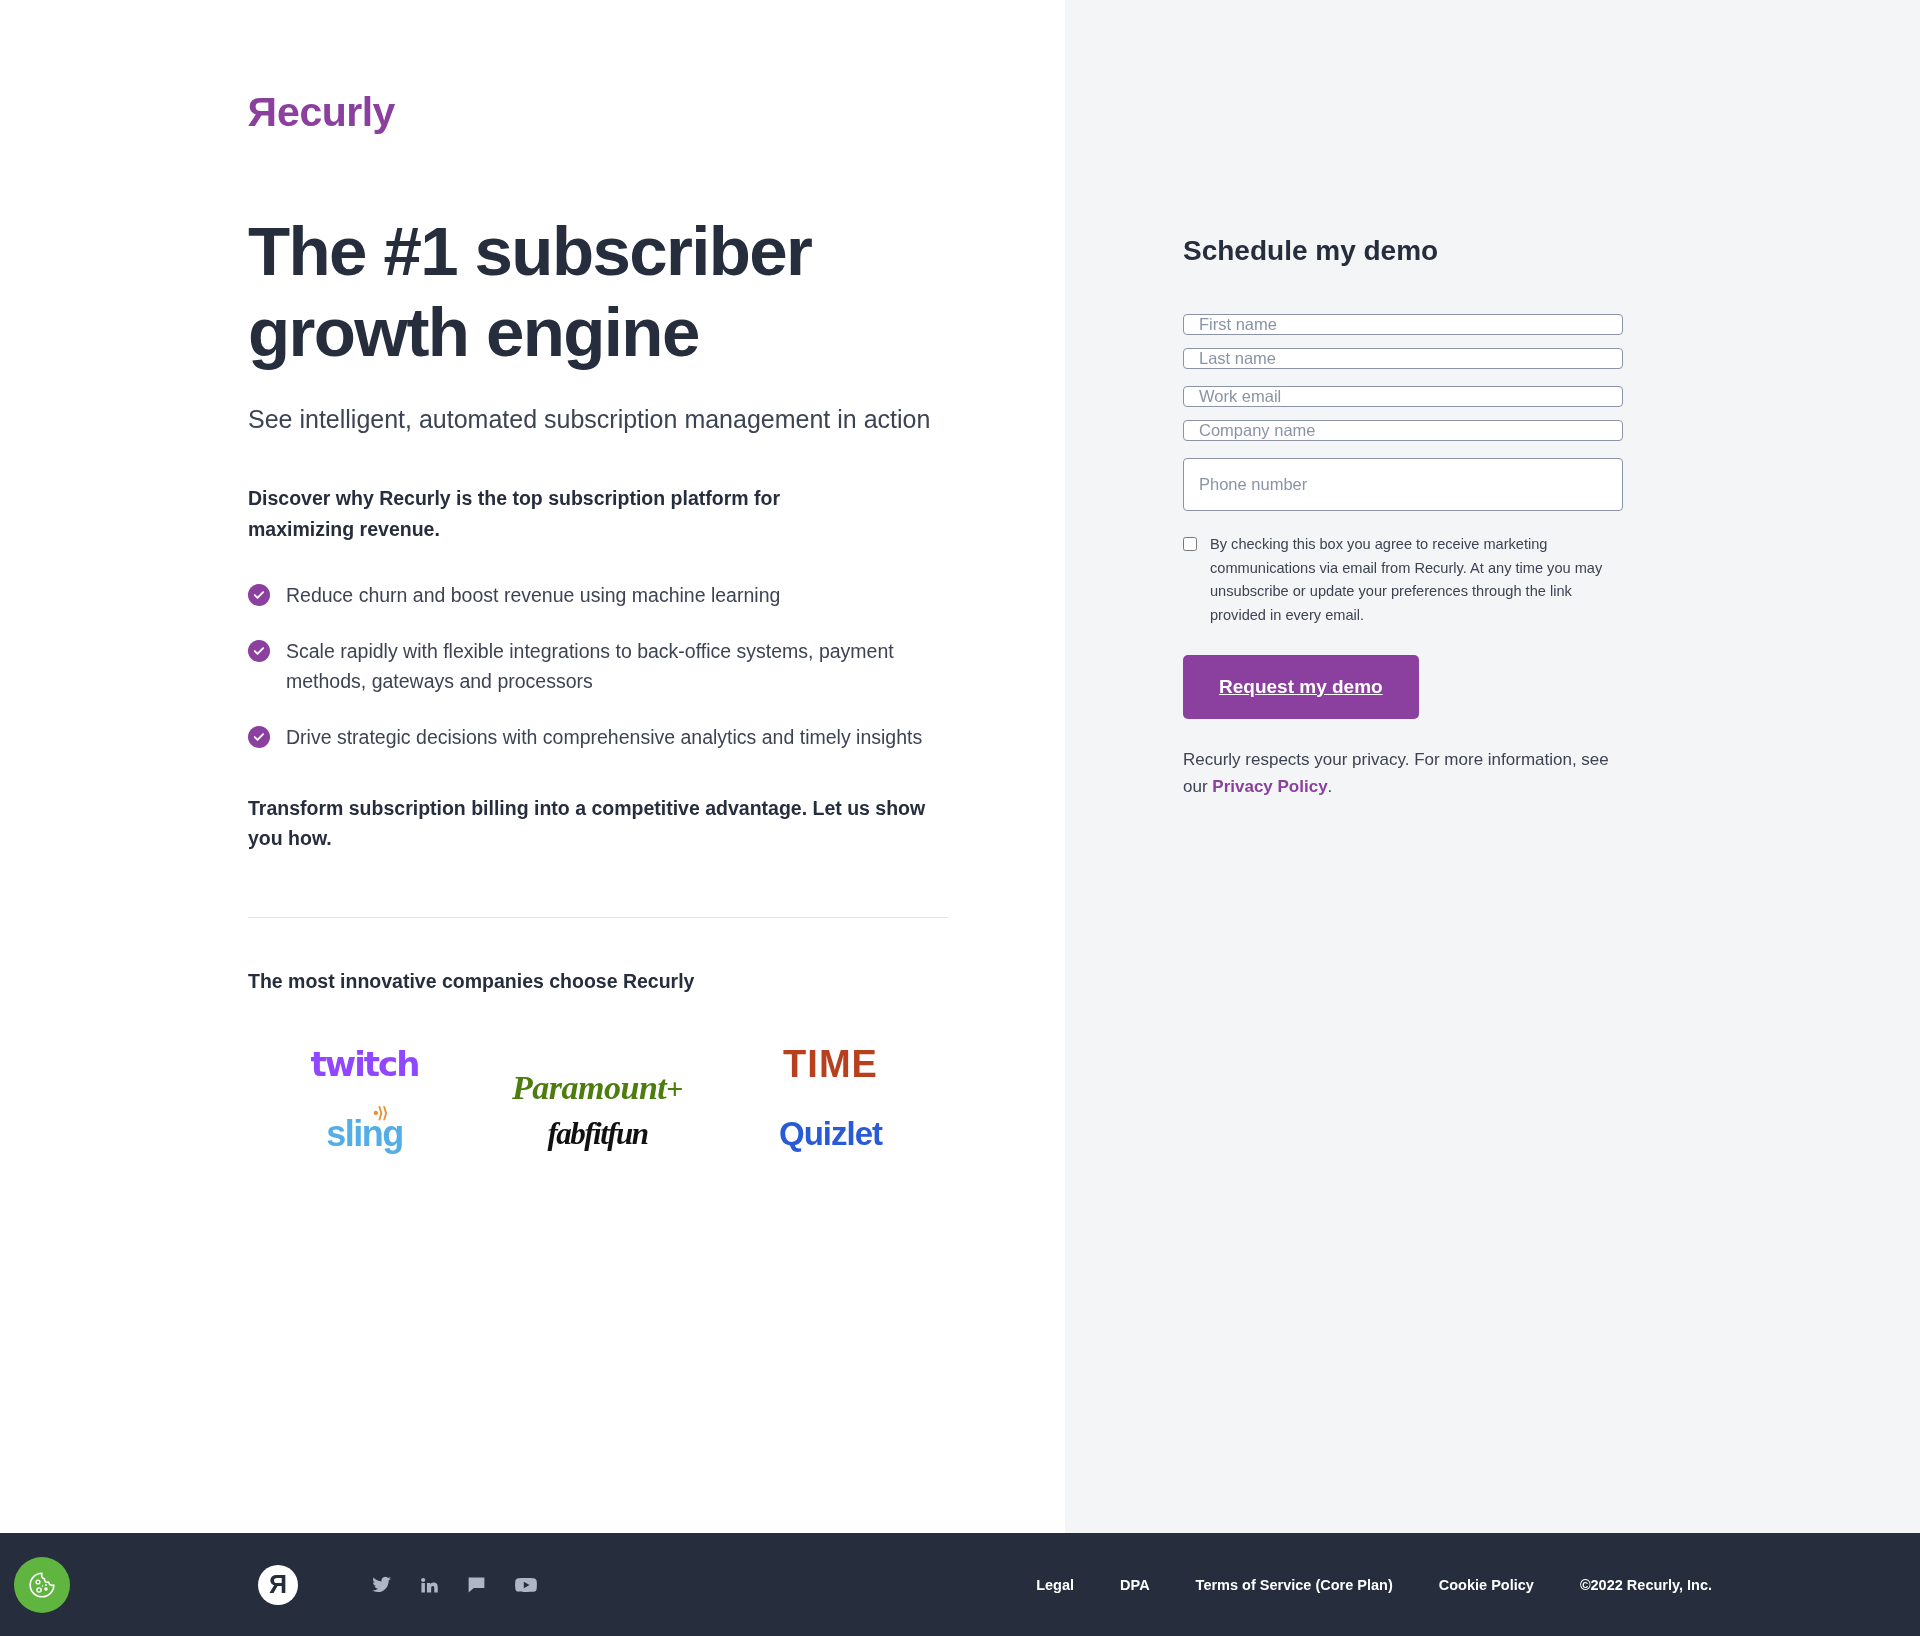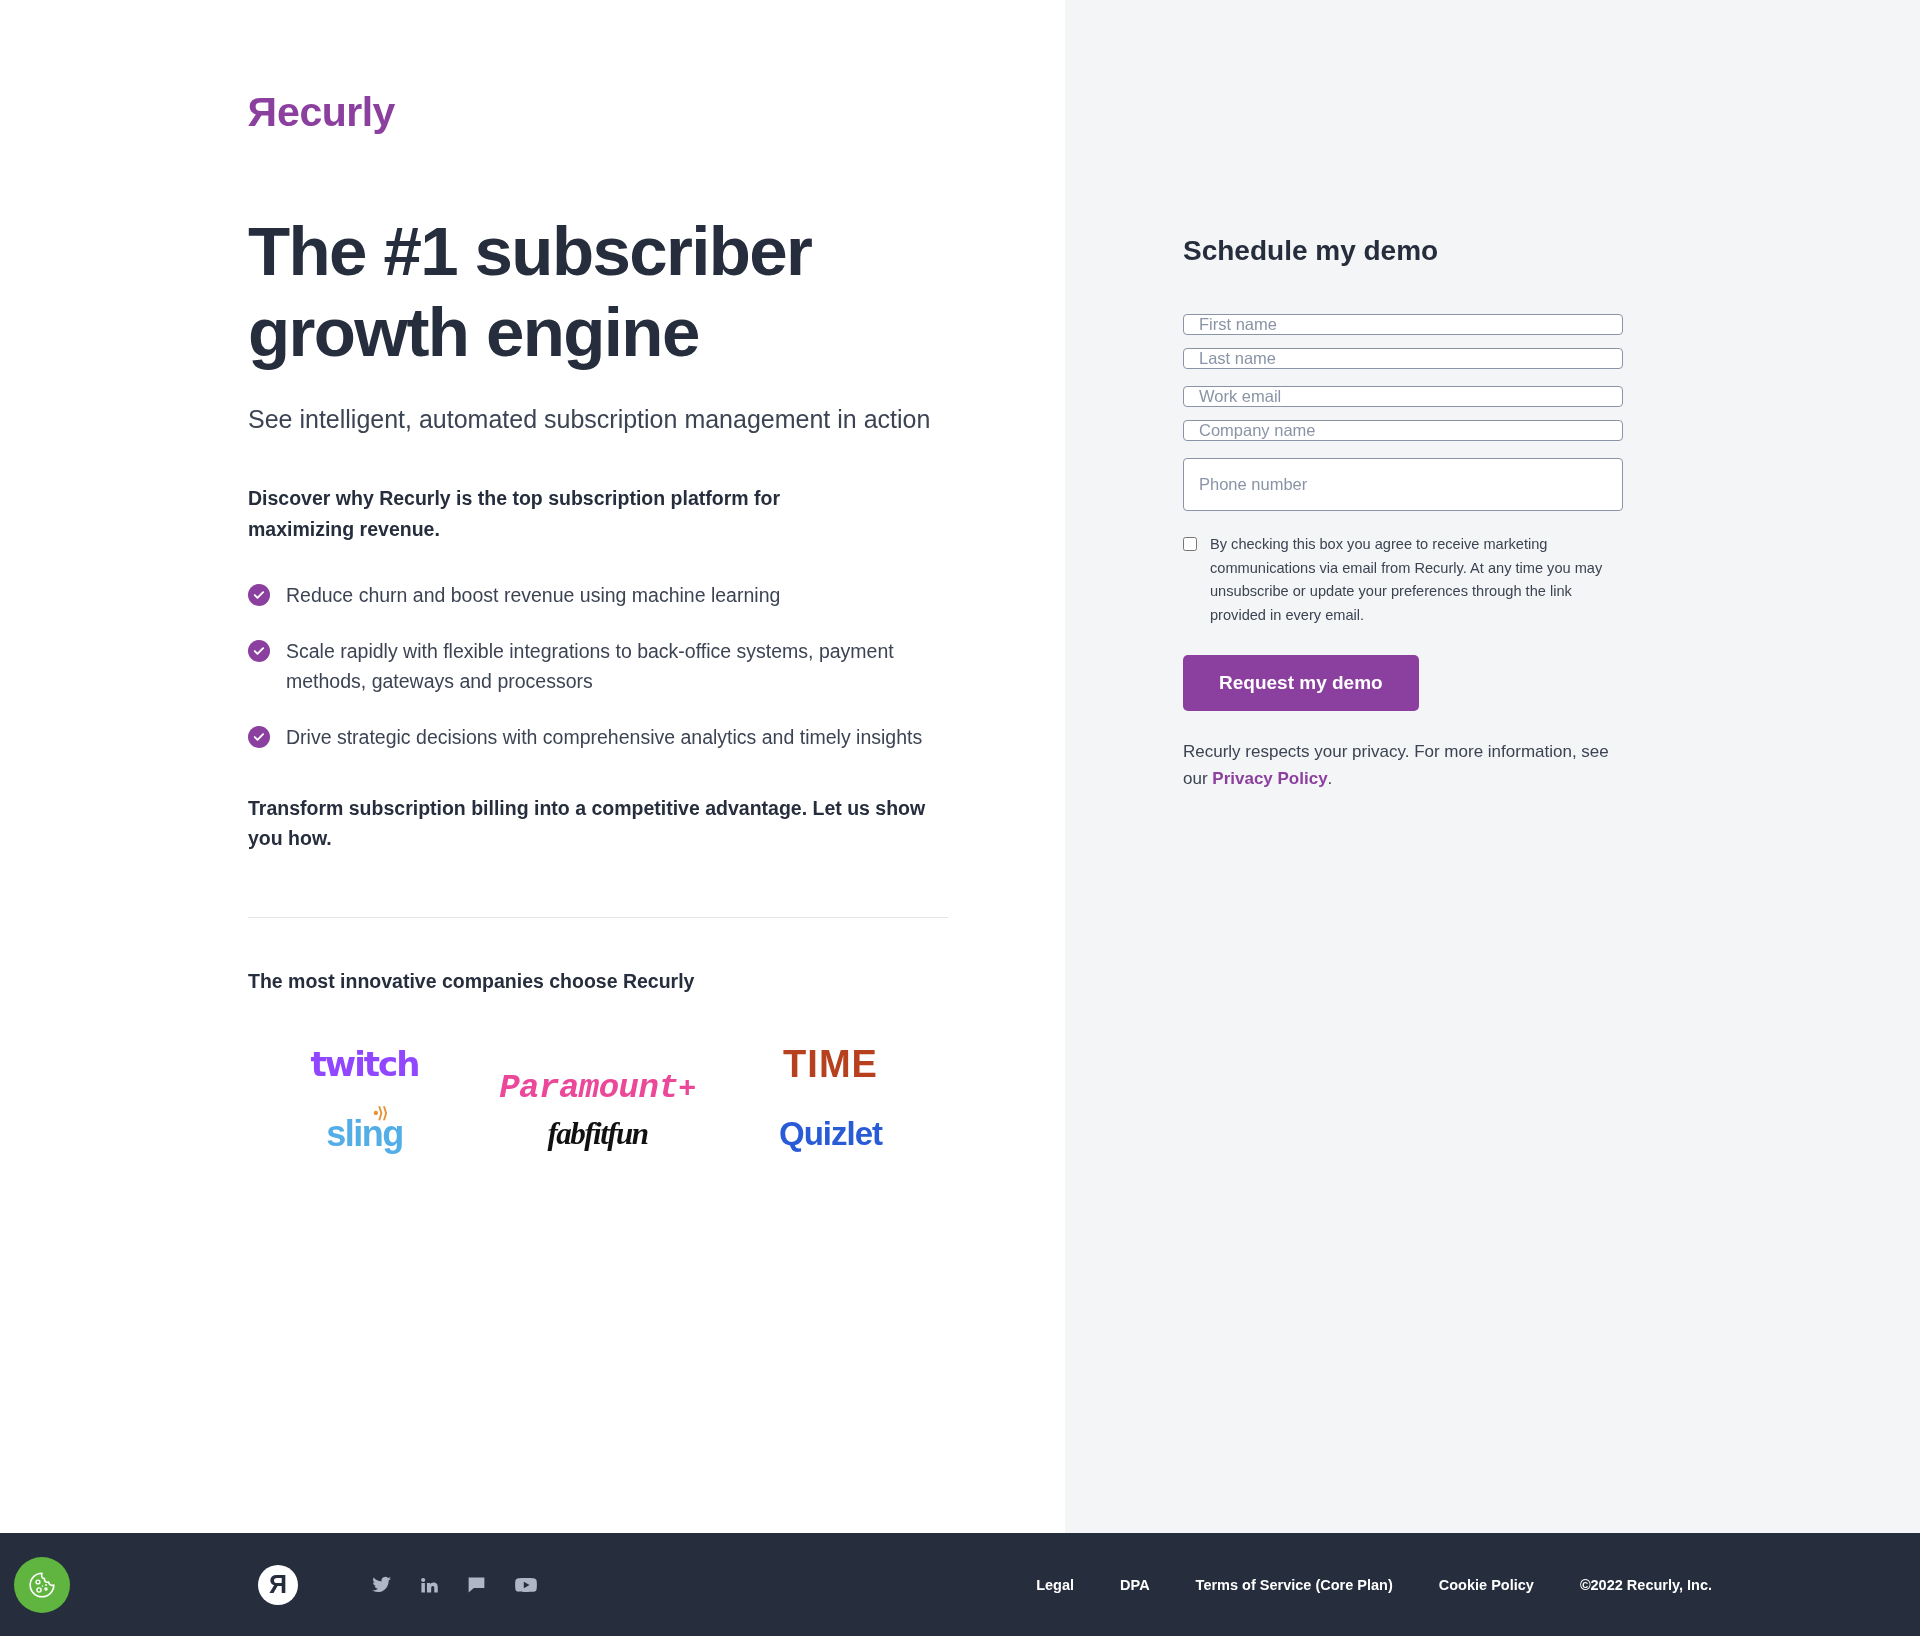--- a/index.html
+++ b/index.html
@@ -64,22 +64,22 @@
     width: 700px;
   }
   .logo-cell { height: 70px; display: flex; align-items: center; justify-content: center; }
 
   
   .lg-twitch {
     font-size: 34px; font-weight: 900; color: #9146FF; letter-spacing: -2px;
     font-family: "DejaVu Sans", sans-serif; position: relative;
   }
   .lg-paramount {
-    font-family: Liberation Mono, monospace; font-style: italic;
-    font-size: 34px; font-weight: 700; color: #ec4899; letter-spacing: -0.5px; margin-top: 48px;
+    font-family: Liberation Serif, serif; font-style: italic;
+    font-size: 34px; font-weight: 700; color: #4d7c0f; letter-spacing: -0.5px; margin-top: 48px;
   }
   .lg-paramount .plus { font-style: normal; font-weight: 700; font-size: 30px; }
   .lg-time {
     font-family: Liberation Sans, sans-serif; font-size: 38px;
     font-weight: 700; color: #B7411F; letter-spacing: 1px;
   }
   .lg-sling {
     font-size: 36px; font-weight: 700; color: #53AEE8;
     letter-spacing: -1.5px; position: relative;
   }
@@ -116,23 +116,24 @@
 
   .consent { display: flex; gap: 13px; width: 440px; margin-bottom: 27px; }
   .consent input[type=checkbox] {
     flex: 0 0 auto; width: 14px; height: 14px; margin-top: 4px;
     accent-color: #8B3F9E;
   }
   .consent-text { font-size: 14.6px; line-height: 1.62; color: #3C4353; }
 
   .submit-btn {
     background: #8B3F9E; color: #ffffff; border: none; border-radius: 5px;
-    padding: 0 36px; height: 56px; font-size: 19px; font-weight: 700;
+    padding: 0 36px; height: 64px; font-size: 19px; font-weight: 700;
     font-family: "Liberation Sans", sans-serif; cursor: pointer;
     margin-bottom: 27px;
+    text-decoration: underline;
   }
   .privacy-note { font-size: 17px; line-height: 1.62; color: #3C4353; width: 440px; }
   .privacy-note a { color: #8B3F9E; font-weight: 700; text-decoration: none; }
 
   
   .footer {
     height: 103px; background: #262D3D; display: flex; align-items: center;
     position: relative;
   }
   .footer-logo {

